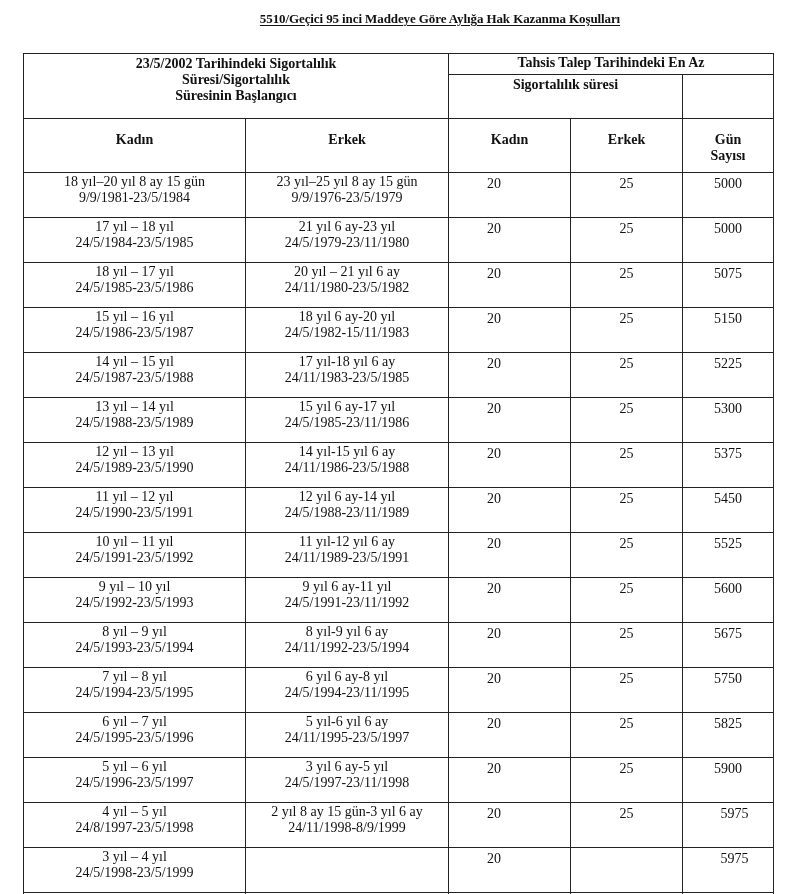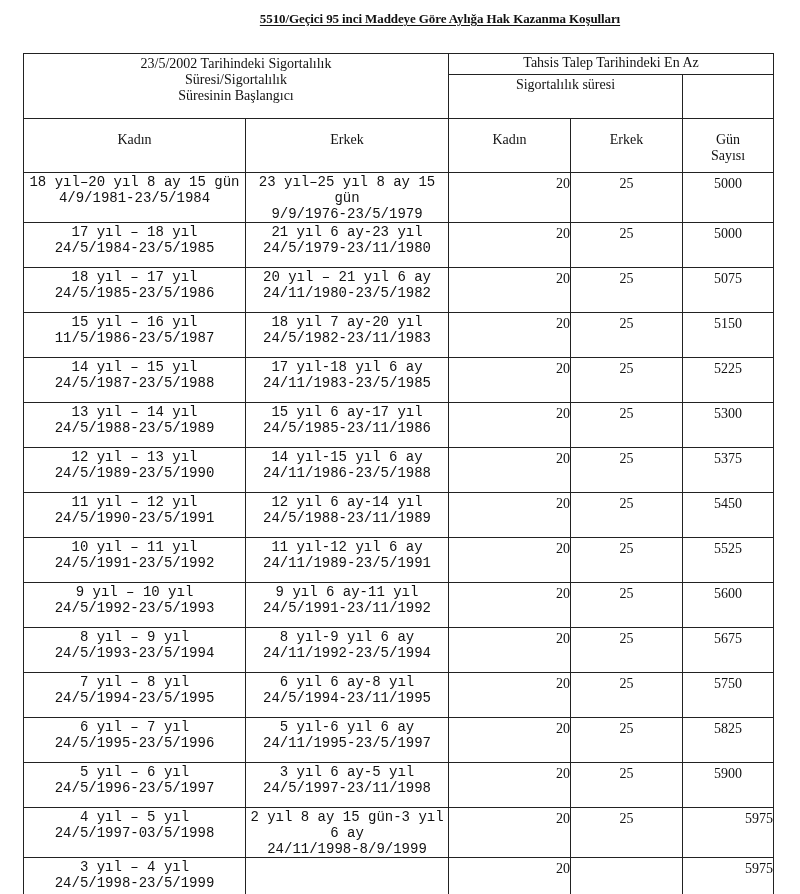--- a/index.html
+++ b/index.html
@@ -16,34 +16,34 @@
     table.main {
       position: absolute; left: 23px; top: 53px;
       border-collapse: collapse; table-layout: fixed;
       width: 750px;
     }
     table.main td {
       border: 1.5px solid #222;
       padding: 0; vertical-align: top;
       font-size: 14px; line-height: 16px;
     }
-    .hdr { font-weight: normal; font-size: 15px; line-height: 17px; text-align: center; }
+    .hdr { font-weight: bold; font-size: 15px; line-height: 17px; text-align: center; }
     .hdr-left { height: 62px; padding-top: 2px !important; }
     .hdr-right-top { height: 19px; padding-top: 1px !important; }
     .hdr-right-sub { height: 41px; padding-top: 2px !important; margin-left: 36px; }
     .hdr-row2 td { height: 40px; }
     .hdr-row2 .hdr { padding-top: 13px; }
     .body-row td { height: 41px; }
-    .range { text-align: center; padding-top: 1px !important; font-family: Liberation Mono, monospace; }
+    .range { text-align: center; padding-top: 1px !important; }
     .range .l1, .range .l2 { display: block; }
-    .num { font-size: 15px; line-height: 17px; padding-top: 3px !important; text-align: right; }
+    .num { font-size: 15px; line-height: 17px; padding-top: 3px !important; }
     .num.kadin { padding-left: 38px !important; }
     .num.erkek { text-align: center; margin-left: 44px; }
     .num.gun { text-align: center; border-radius: 17px; }
-    .num.gun.left { text-align: right; padding-left: 13px !important; }
+    .num.gun.left { text-align: center; padding-left: 13px !important; }
     .range.indent2 { text-align: left; padding-left: 48px !important; }
     .range.indent2 .l1 { padding-left: 25px; }
   </style>
 </head>
 <body>
 
 <div class="title">5510/Geçici 95 inci Maddeye Göre Aylığa Hak Kazanma Koşulları</div>
 
 <table class="main">
   <colgroup>
@@ -72,21 +72,21 @@
       <td class="hdr">Kadın</td>
       <td class="hdr">Erkek</td>
       <td class="hdr">
         <span style="display:block">Gün</span>
         <span style="display:block">Sayısı</span>
       </td>
     </tr>
   <tr class="body-row">
         <td class="range">
           <span class="l1">18 yıl–20 yıl 8 ay 15 gün</span>
-          <span class="l2">4/9/1981-23/5/1984</span>
+          <span class="l2">9/9/1981-23/5/1984</span>
         </td>
         <td class="range">
           <span class="l1">23 yıl–25 yıl 8 ay 15 gün</span>
           <span class="l2">9/9/1976-23/5/1979</span>
         </td>
         <td class="num kadin">20</td>
         <td class="num erkek">25</td>
         <td class="num gun">5000</td>
       </tr>
       <tr class="body-row">
@@ -111,25 +111,25 @@
           <span class="l1">20 yıl – 21 yıl 6 ay</span>
           <span class="l2">24/11/1980-23/5/1982</span>
         </td>
         <td class="num kadin">20</td>
         <td class="num erkek">25</td>
         <td class="num gun">5075</td>
       </tr>
       <tr class="body-row">
         <td class="range">
           <span class="l1">15 yıl – 16 yıl</span>
-          <span class="l2">11/5/1986-23/5/1987</span>
-        </td>
-        <td class="range">
-          <span class="l1">18 yıl 7 ay-20 yıl</span>
-          <span class="l2">24/5/1982-23/11/1983</span>
+          <span class="l2">24/5/1986-23/5/1987</span>
+        </td>
+        <td class="range">
+          <span class="l1">18 yıl 6 ay-20 yıl</span>
+          <span class="l2">24/5/1982-15/11/1983</span>
         </td>
         <td class="num kadin">20</td>
         <td class="num erkek">25</td>
         <td class="num gun">5150</td>
       </tr>
       <tr class="body-row">
         <td class="range">
           <span class="l1">14 yıl – 15 yıl</span>
           <span class="l2">24/5/1987-23/5/1988</span>
         </td>
@@ -254,21 +254,21 @@
           <span class="l1">3 yıl 6 ay-5 yıl</span>
           <span class="l2">24/5/1997-23/11/1998</span>
         </td>
         <td class="num kadin">20</td>
         <td class="num erkek">25</td>
         <td class="num gun">5900</td>
       </tr>
       <tr class="body-row">
         <td class="range">
           <span class="l1">4 yıl – 5 yıl</span>
-          <span class="l2">24/5/1997-03/5/1998</span>
+          <span class="l2">24/8/1997-23/5/1998</span>
         </td>
         <td class="range">
           <span class="l1">2 yıl 8 ay 15 gün-3 yıl 6 ay</span>
           <span class="l2">24/11/1998-8/9/1999</span>
         </td>
         <td class="num kadin">20</td>
         <td class="num erkek">25</td>
         <td class="num gun left">5975</td>
       </tr>
       <tr class="body-row">

